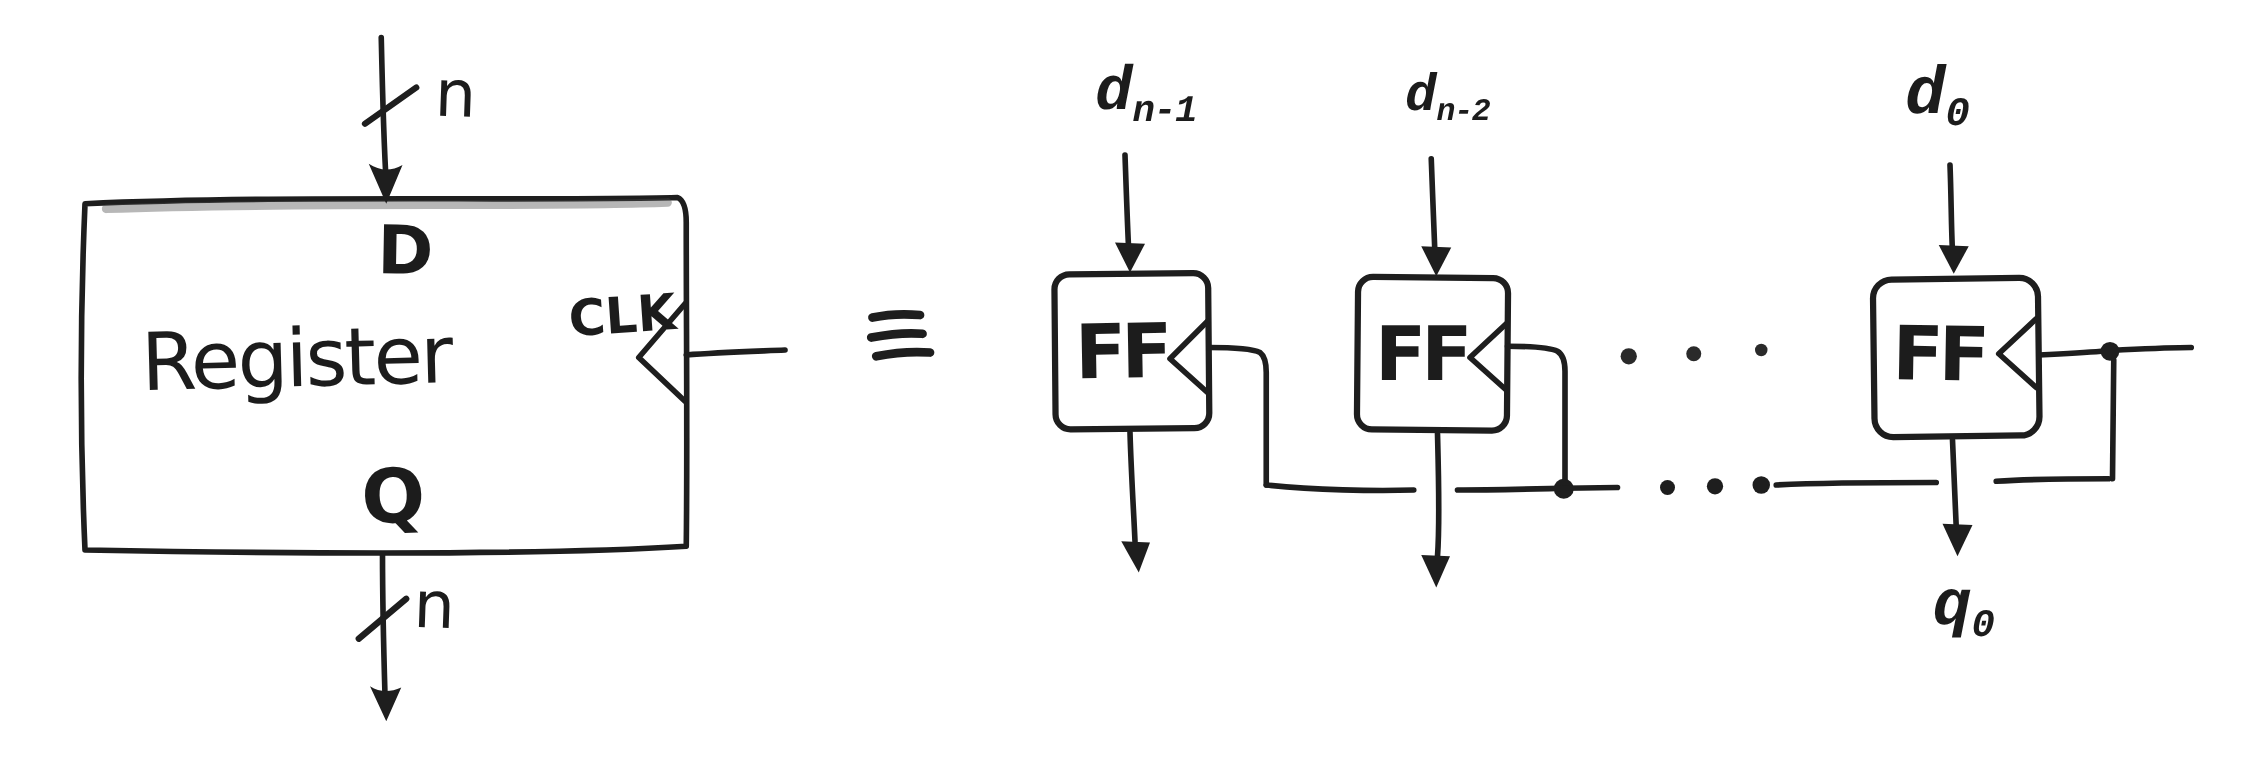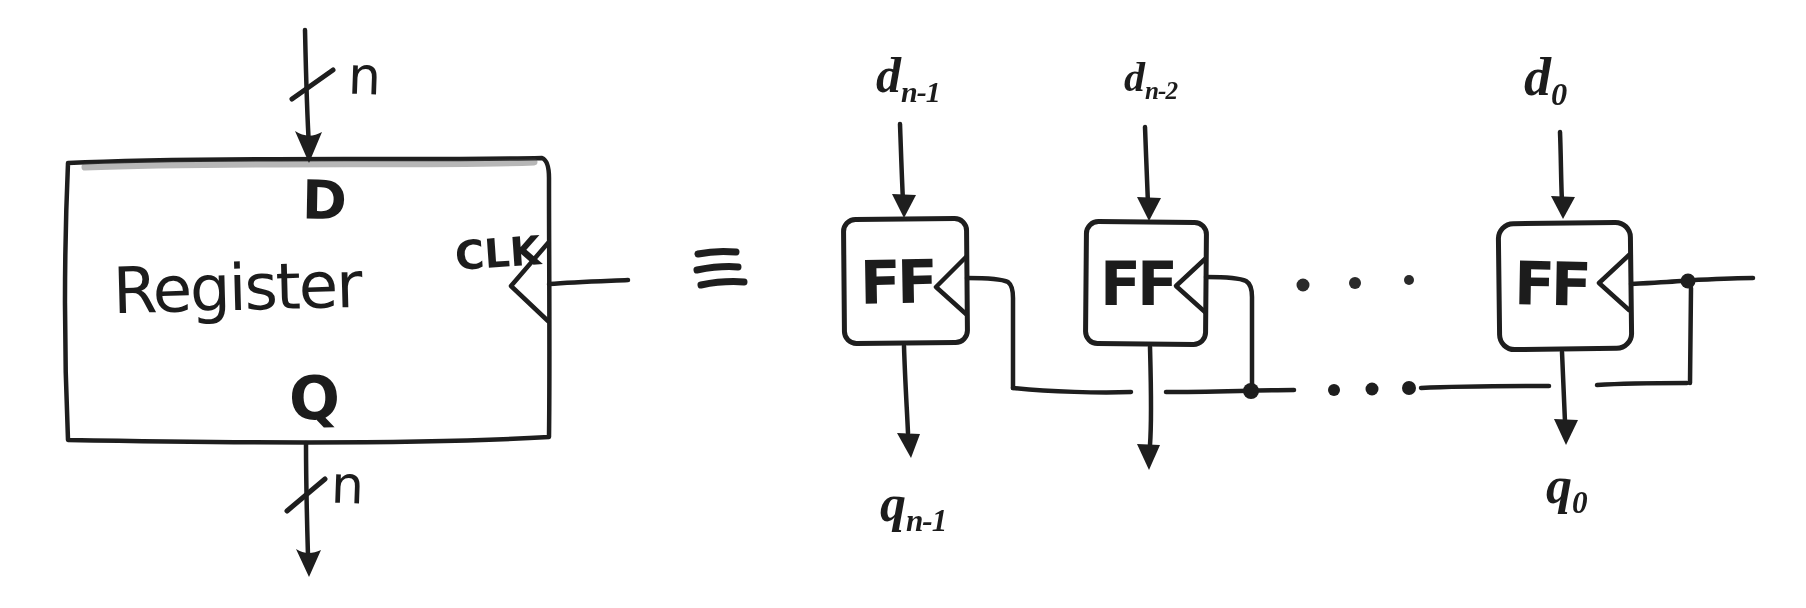--- a/index.html
+++ b/index.html
@@ -1,21 +1,21 @@
 <!DOCTYPE html>
 <html><head>
 <meta charset="utf-8">
 <style>
   html,body{margin:0;padding:0;background:#ffffff;}
   body{width:1806px;height:608px;overflow:hidden;font-family:"DejaVu Sans",sans-serif;}
   .stage{position:absolute;left:0;top:0;width:1806px;height:608px;background:#ffffff;}
   .stage svg{position:absolute;left:0;top:0;}
   .lbl{position:absolute;color:#1c1c1c;white-space:nowrap;line-height:1;}
   .bold{font-weight:bold;}
-  .io{font-family:Liberation Serif, serif;font-style:italic;font-weight:bold;}
+  .io{font-family:Liberation Mono, monospace;font-style:italic;font-weight:bold;}
   .sub{font-size:0.60em;vertical-align:-0.32em;letter-spacing:-1px;}
 </style>
 </head>
 <body>
 
 <div class="stage">
 
   <svg width="1806" height="608" viewBox="0 0 1806 608">
     <g stroke="#1e1e1e" stroke-width="4.5" fill="none" stroke-linecap="round" stroke-linejoin="round">
 
@@ -104,20 +104,17 @@
     <span>d</span><span class="sub">n-2</span>
   </div>
   <div class="lbl io" style="left:1524px;top:50px;font-size:54px;">
     <span>d</span><span class="sub">0</span>
   </div>
 
   <div class="lbl bold" style="left:860px;top:252px;font-size:60px;letter-spacing:-4px;transform:rotate(-1deg);">FF</div>
   <div class="lbl bold" style="left:1100px;top:254px;font-size:60px;letter-spacing:-4px;">FF</div>
   <div class="lbl bold" style="left:1514px;top:254px;font-size:60px;letter-spacing:-4px;transform:rotate(1deg);">FF</div>
 
-  <div class="lbl io" style="left:880px;top:478px;font-size:52px;">
-    <span>q</span><span class="sub">n-1</span>
-  </div>
   <div class="lbl io" style="left:1546px;top:460px;font-size:52px;">
     <span>q</span><span class="sub">0</span>
   </div>
 
 </div>
 
 </body></html>

